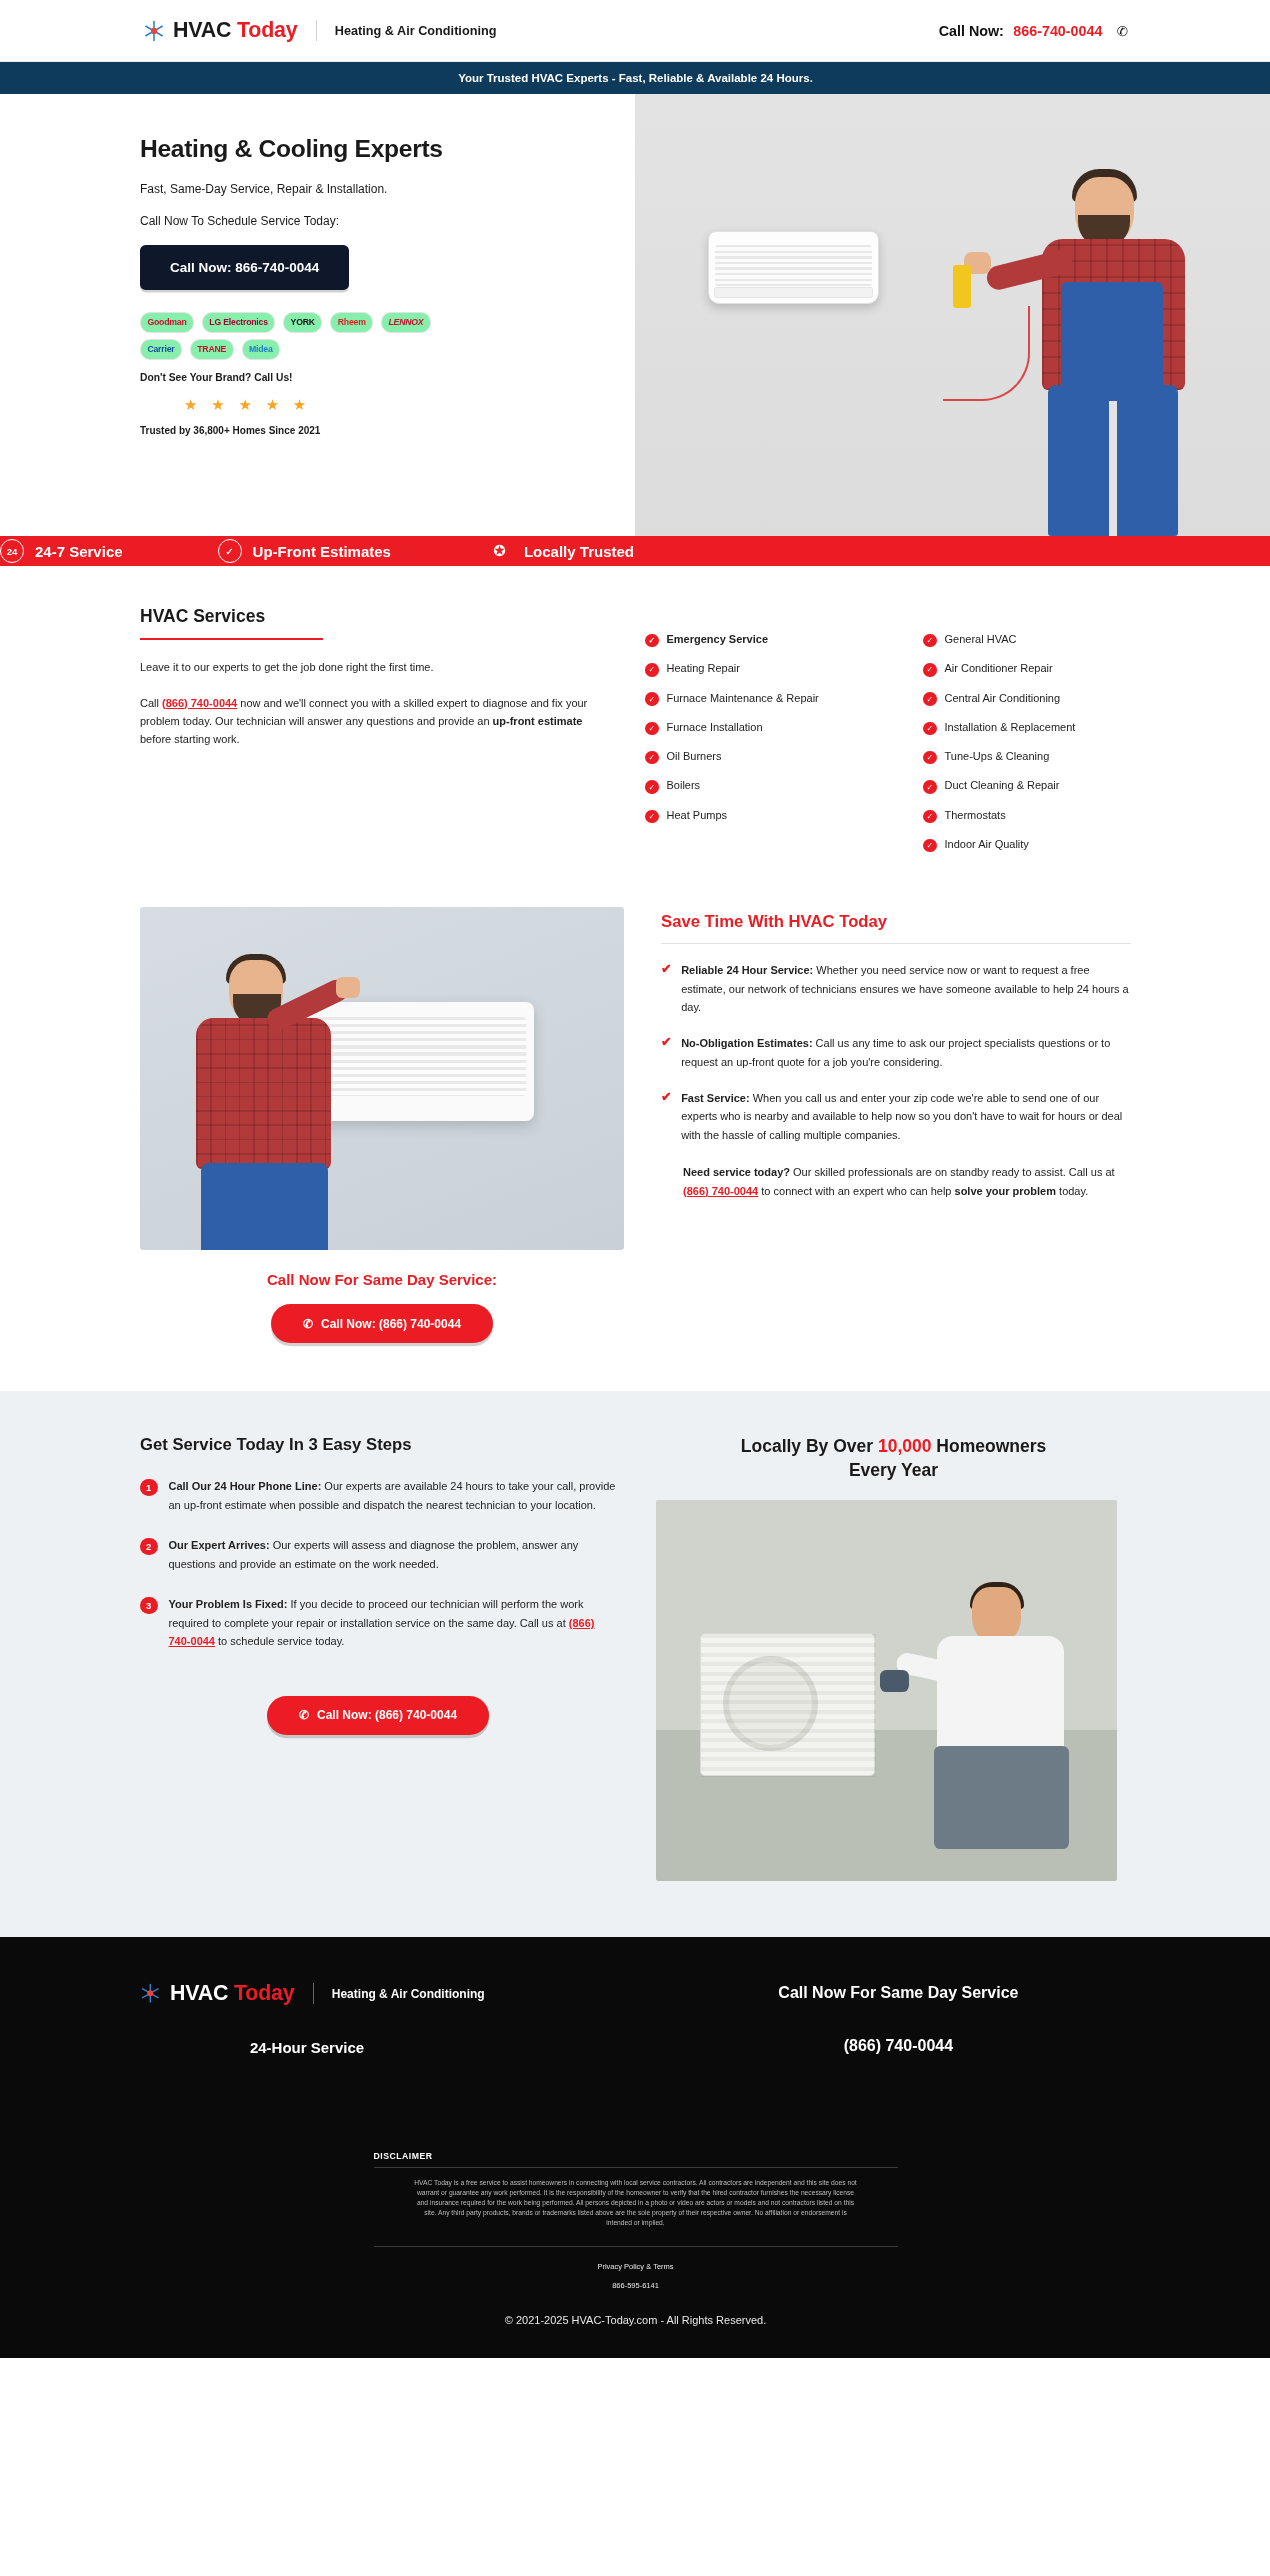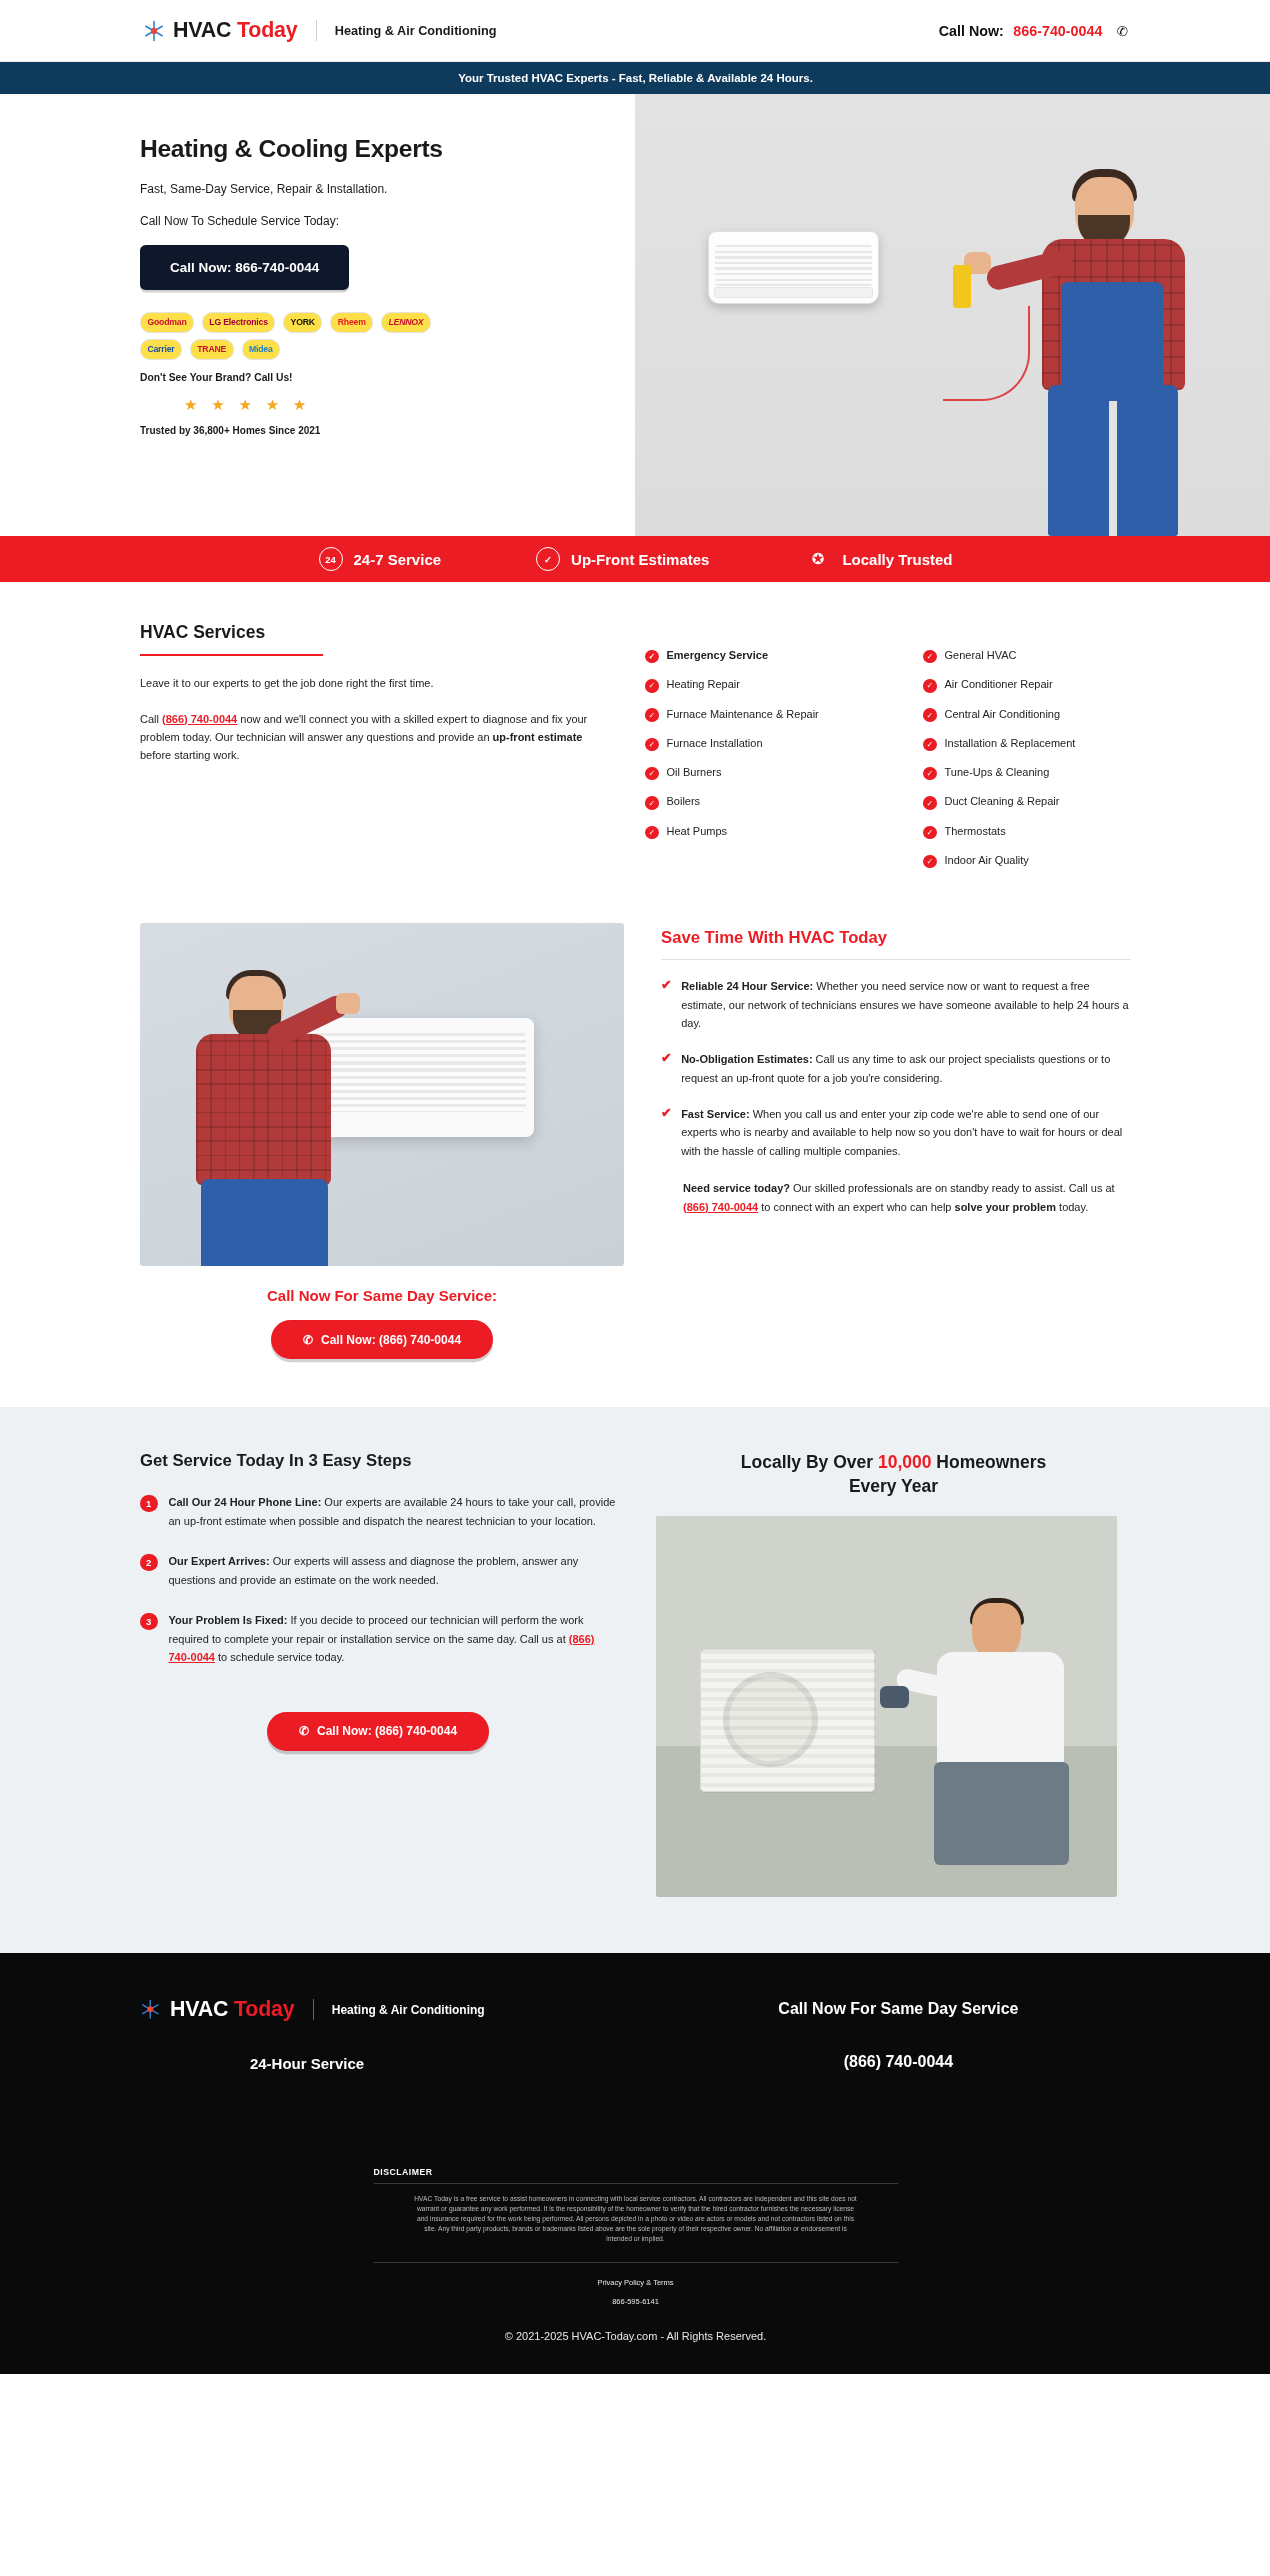--- a/index.html
+++ b/index.html
@@ -68,21 +68,21 @@
     border-radius: 5.6px;
     border: none;
     cursor: pointer;
     box-shadow: 0 2.4px 0 rgba(0,0,0,0.18);
   }
   .brands {
     margin-top: 22px; width: 310px;
     display: flex; flex-wrap: wrap; gap: 6.4px 8px; align-items: center;
   }
   .brand-chip {
-    background: #fde047;
+    background: #86efac;
     border: 0.8px solid #e3e3e3;
     border-radius: 10px;
     height: 20.6px;
     padding: 0 6.4px;
     display: flex; align-items: center; justify-content: center;
     font-size: 8.7px; font-weight: bold; letter-spacing: -0.2px;
     color: #222;
   }
   .brand-chip.goodman { color: #c8102e; }
   .brand-chip.lg { color: #a50034; }
@@ -167,22 +167,22 @@
     background: #f2c61d; border-radius: 3.2px;
   }
   .tech .cable {
     position: absolute; left: -56px; top: 143px; width: 87px; height: 95px;
     border: 2.4px solid #d44; border-top: none; border-left: none;
     border-radius: 0 0 48px 0;
   }
 
   
   .featurebar {
-    height: 46px; background: #ec1c24; color: #fff;
-    display: flex; align-items: center; justify-content: center; gap: 95px;
+    height: 30px; background: #ec1c24; color: #fff;
+    display: flex; align-items: center; gap: 95px;
   }
   .feature { display: flex; align-items: center; gap: 11px; }
   .feature-label { font-size: 15px; font-weight: bold; }
   .circ {
     width: 24px; height: 24px; border-radius: 50%;
     border: 1.6px solid #fff; display: flex; align-items: center;
     justify-content: center; font-size: 9.5px; font-weight: bold;
   }
   .badge-icon {
     width: 27px; height: 24px; display: flex; align-items: center; justify-content: center;

